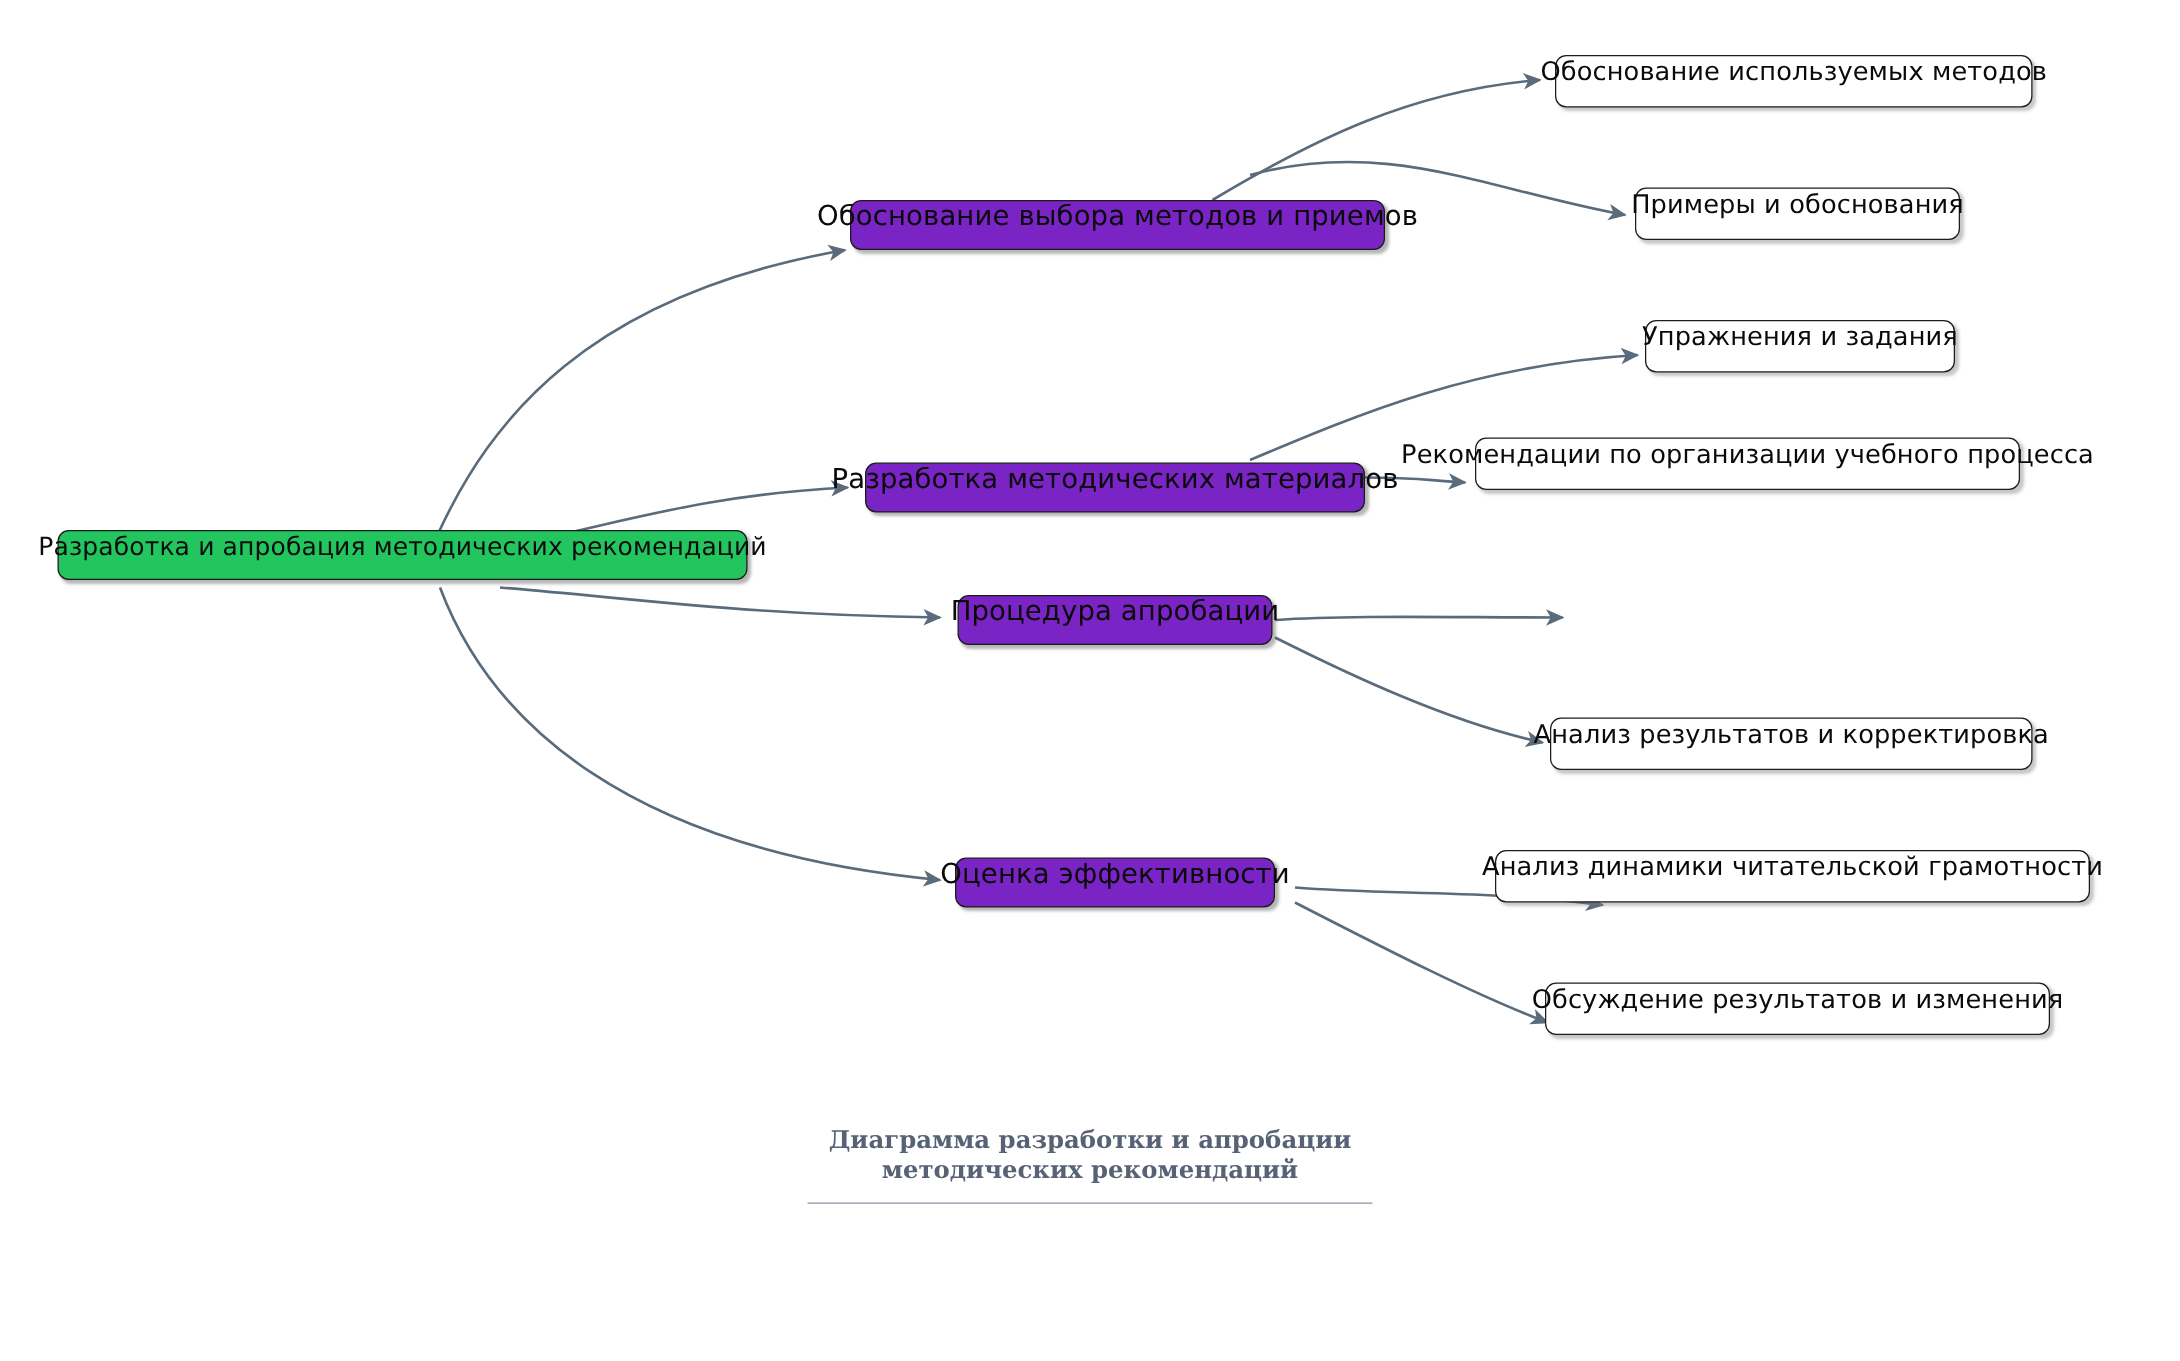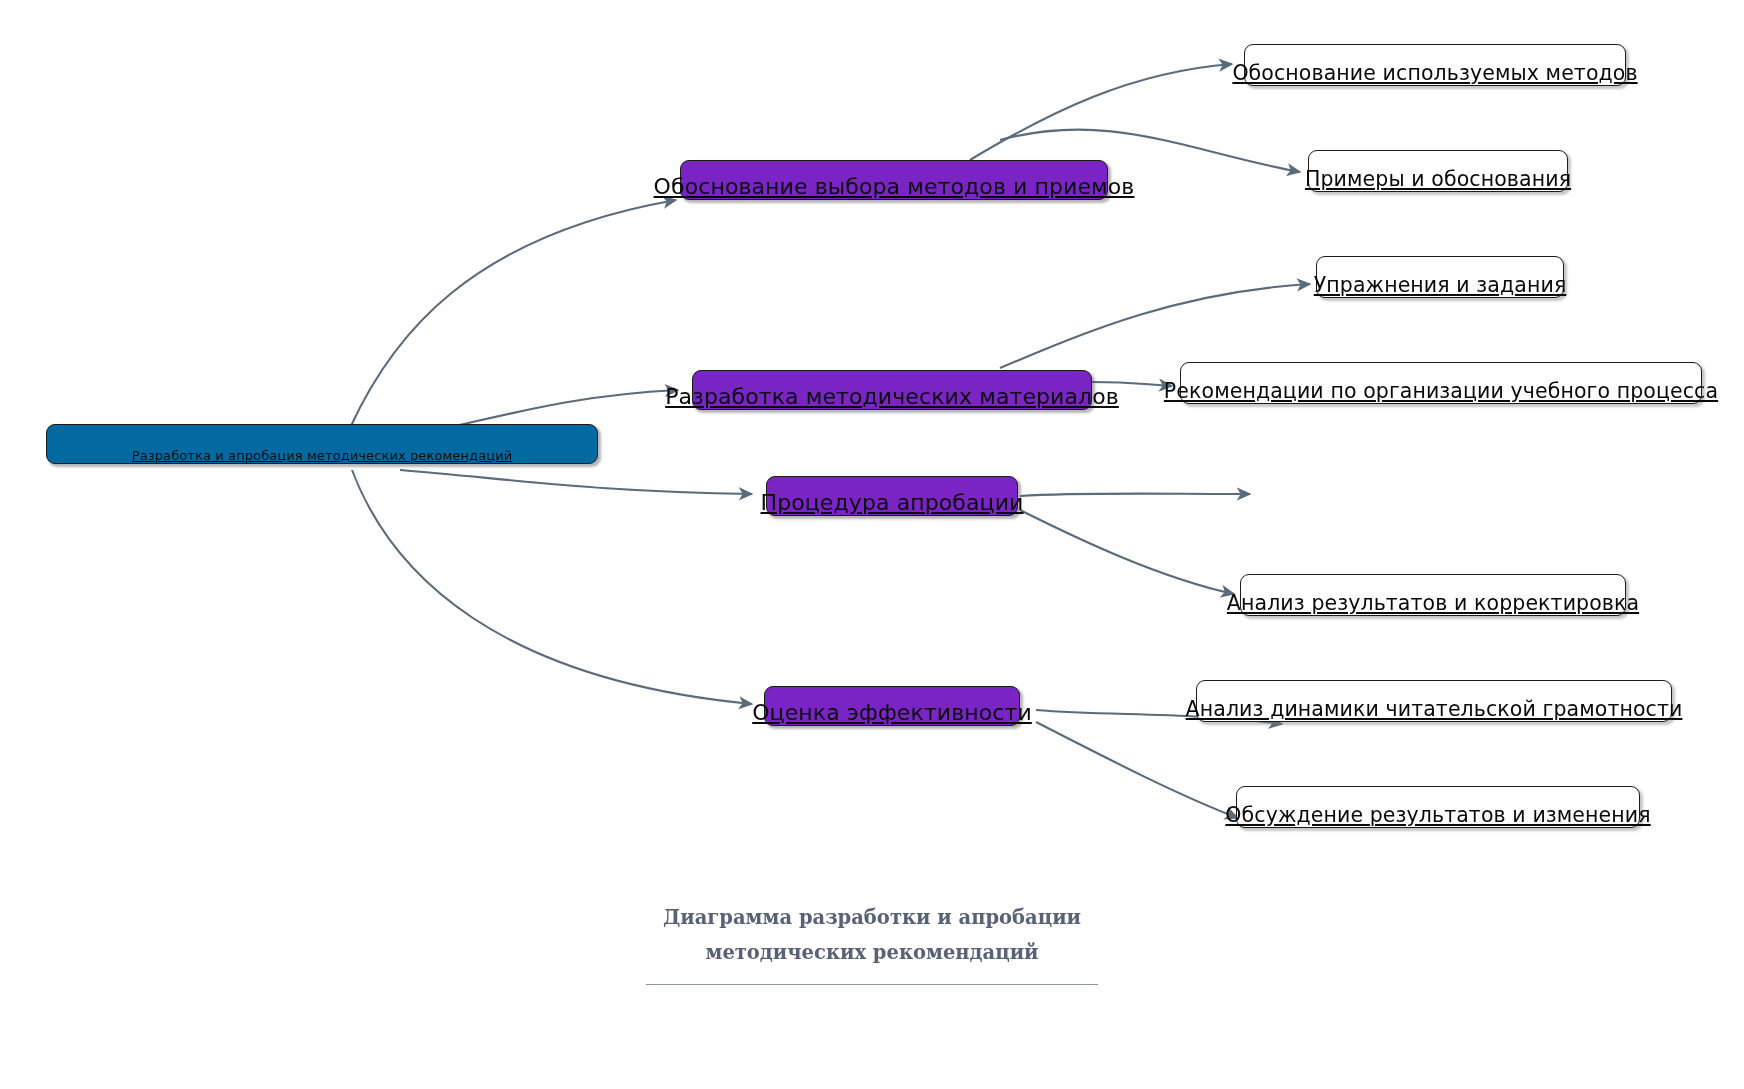--- a/index.html
+++ b/index.html
@@ -28,33 +28,32 @@
     top: 0;
     width: 1744px;
     height: 1089px;
     pointer-events: none;
   }
 
   .node {
     position: absolute;
     box-sizing: border-box;
     display: flex;
-    align-items: flex-end;
+    align-items: flex-start;
     justify-content: center;
     border-radius: 9px;
     white-space: nowrap;
     letter-spacing: 0.1px;
-    text-decoration: underline;
   }
 
   .node-root {
-    background: #0369a1;
+    background: #22c55e;
     border: 1.6px solid #1a1a1a;
     color: #0d0d0d;
-    font-size: 13px;
+    font-size: 20px;
     box-shadow: 2.5px 2.5px 2.5px rgba(90,90,90,0.45);
   }
 
   .node-branch {
     background: #7a24c6;
     border: 1.6px solid #1a1a1a;
     color: #0a0a0a;
     font-size: 22px;
     box-shadow: 2.5px 2.5px 2.5px rgba(90,90,90,0.45);
   }
@@ -72,21 +71,21 @@
     left: 0;
     top: 900px;
     width: 1744px;
     text-align: center;
   }
 
   #caption {
     font-family: "DejaVu Serif", "Liberation Serif", serif;
     font-weight: bold;
     font-size: 19.5px;
-    line-height: 35px;
+    line-height: 24px;
     color: #576275;
     width: 560px;
     margin: 0 auto;
   }
 
   #divider {
     width: 452px;
     height: 0;
     border-top: 1.6px solid #8b96a5;
     margin: 14px auto 0 auto;
@@ -155,21 +154,21 @@
   </div>
 
   <div class="node node-leaf" style="left:1316px; top:256px; width:248px; height:42px;">
     <span>Упражнения и задания</span>
   </div>
 
   <div class="node node-leaf" style="left:1308px; top:150px; width:260px; height:42px;">
     <span>Примеры и обоснования</span>
   </div>
 
-  <div class="node node-leaf" style="left:1180px; top:362px; width:522px; height:42px;">
+  <div class="node node-leaf" style="left:1180px; top:350px; width:436px; height:42px;">
     <span>Рекомендации по организации учебного процесса</span>
   </div>
 
 
   <div class="node node-leaf" style="left:1240px; top:574px; width:386px; height:42px;">
     <span>Анализ результатов и корректировка</span>
   </div>
 
   <div class="node node-leaf" style="left:1196px; top:680px; width:476px; height:42px;">
     <span>Анализ динамики читательской грамотности</span>

